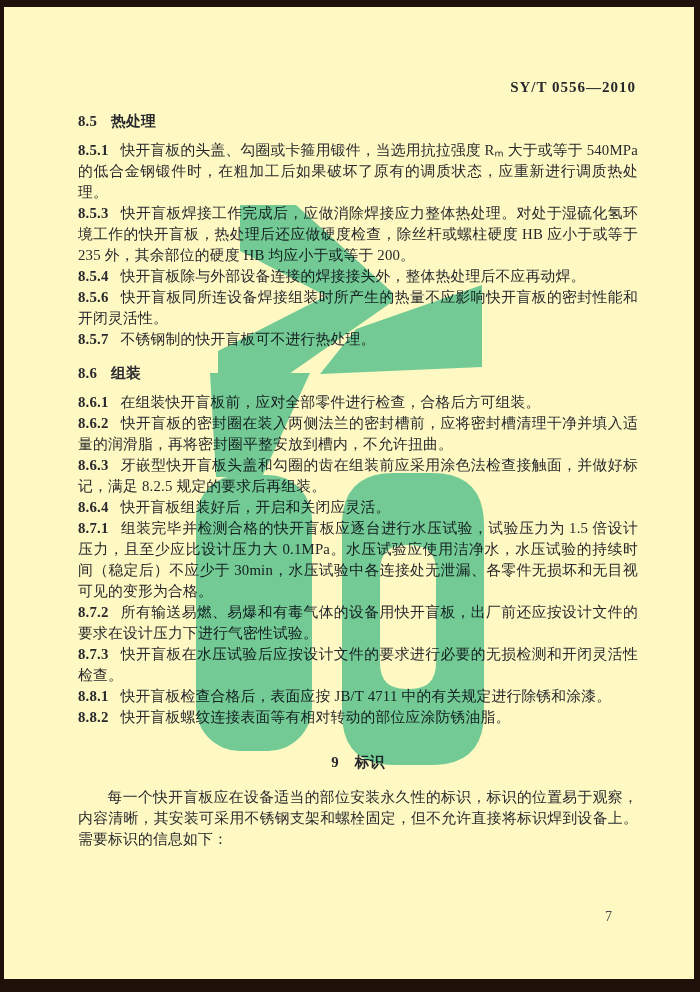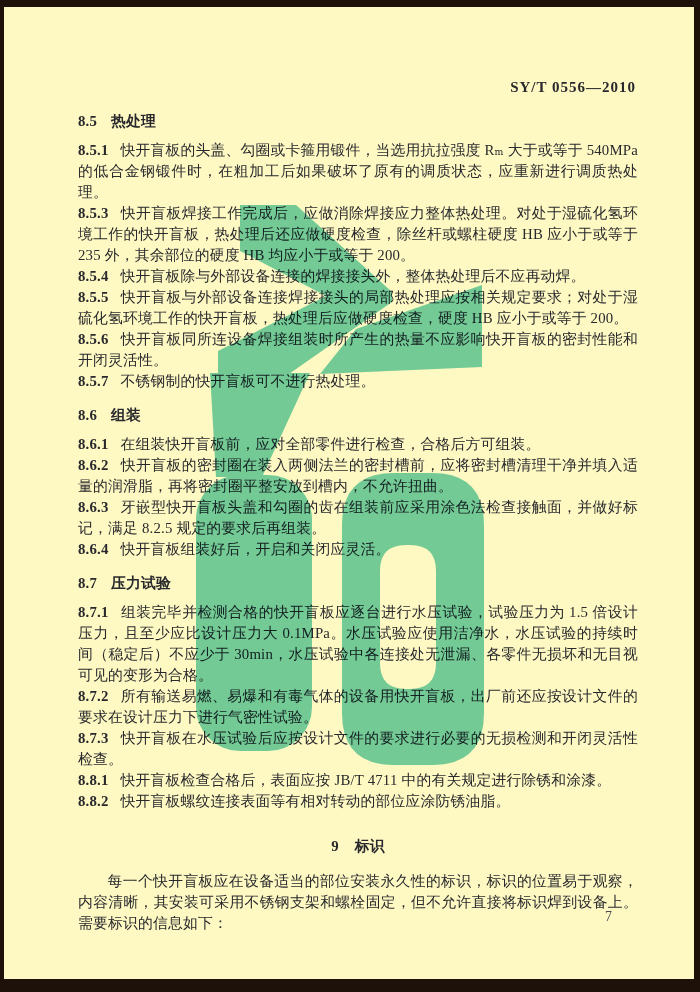--- a/index.html
+++ b/index.html
@@ -26,21 +26,21 @@
     text-align:justify;
   }
   .doc-header{
     text-align:right;
     font-weight:bold;
     font-size:15px;
     letter-spacing:1px;
     padding-right:2px;
     margin-bottom:2px;
   }
-  p{margin:0;}
+  p{margin:0;font-family:Liberation Serif, serif;}
   .sec-heading{
     font-weight:bold;
     margin:13px 0 8px 0;
     text-align:left;
   }
   .sec-heading .sec-num{margin-right:14px;}
   .clause .cl-num{
     font-weight:bold;
     margin-right:12px;
     white-space:nowrap;
@@ -85,23 +85,20 @@
     <p class="clause">
       <span class="cl-num">8.5.1</span><span>快开盲板的头盖、勾圈或卡箍用锻件，当选用抗拉强度 Rₘ 大于或等于 540MPa 的低合金钢锻件时，在粗加工后如果破坏了原有的调质状态，应重新进行调质热处理。</span>
     </p>
     <p class="clause">
       <span class="cl-num">8.5.3</span><span>快开盲板焊接工作完成后，应做消除焊接应力整体热处理。对处于湿硫化氢环境工作的快开盲板，热处理后还应做硬度检查，除丝杆或螺柱硬度 HB 应小于或等于 235 外，其余部位的硬度 HB 均应小于或等于 200。</span>
     </p>
     <p class="clause">
       <span class="cl-num">8.5.4</span><span>快开盲板除与外部设备连接的焊接接头外，整体热处理后不应再动焊。</span>
     </p>
     <p class="clause">
-      <span class="cl-num">8.5.5</span><span>快开盲板与外部设备连接焊接接头的局部热处理应按相关规定要求；对处于湿硫化氢环境工作的快开盲板，热处理后应做硬度检查，硬度 HB 应小于或等于 200。</span>
-    </p>
-    <p class="clause">
       <span class="cl-num">8.5.6</span><span>快开盲板同所连设备焊接组装时所产生的热量不应影响快开盲板的密封性能和开闭灵活性。</span>
     </p>
     <p class="clause">
       <span class="cl-num">8.5.7</span><span>不锈钢制的快开盲板可不进行热处理。</span>
     </p>
 
     <p class="sec-heading">
       <span class="sec-num">8.6</span><span>组装</span>
     </p>
 
@@ -111,23 +108,20 @@
     <p class="clause">
       <span class="cl-num">8.6.2</span><span>快开盲板的密封圈在装入两侧法兰的密封槽前，应将密封槽清理干净并填入适量的润滑脂，再将密封圈平整安放到槽内，不允许扭曲。</span>
     </p>
     <p class="clause">
       <span class="cl-num">8.6.3</span><span>牙嵌型快开盲板头盖和勾圈的齿在组装前应采用涂色法检查接触面，并做好标记，满足 8.2.5 规定的要求后再组装。</span>
     </p>
     <p class="clause">
       <span class="cl-num">8.6.4</span><span>快开盲板组装好后，开启和关闭应灵活。</span>
     </p>
 
-    <p class="sec-heading">
-      <span class="sec-num">8.7</span><span>压力试验</span>
-    </p>
 
     <p class="clause">
       <span class="cl-num">8.7.1</span><span>组装完毕并检测合格的快开盲板应逐台进行水压试验，试验压力为 1.5 倍设计压力，且至少应比设计压力大 0.1MPa。水压试验应使用洁净水，水压试验的持续时间（稳定后）不应少于 30min，水压试验中各连接处无泄漏、各零件无损坏和无目视可见的变形为合格。</span>
     </p>
     <p class="clause">
       <span class="cl-num">8.7.2</span><span>所有输送易燃、易爆和有毒气体的设备用快开盲板，出厂前还应按设计文件的要求在设计压力下进行气密性试验。</span>
     </p>
     <p class="clause">
       <span class="cl-num">8.7.3</span><span>快开盲板在水压试验后应按设计文件的要求进行必要的无损检测和开闭灵活性检查。</span>
     </p>

